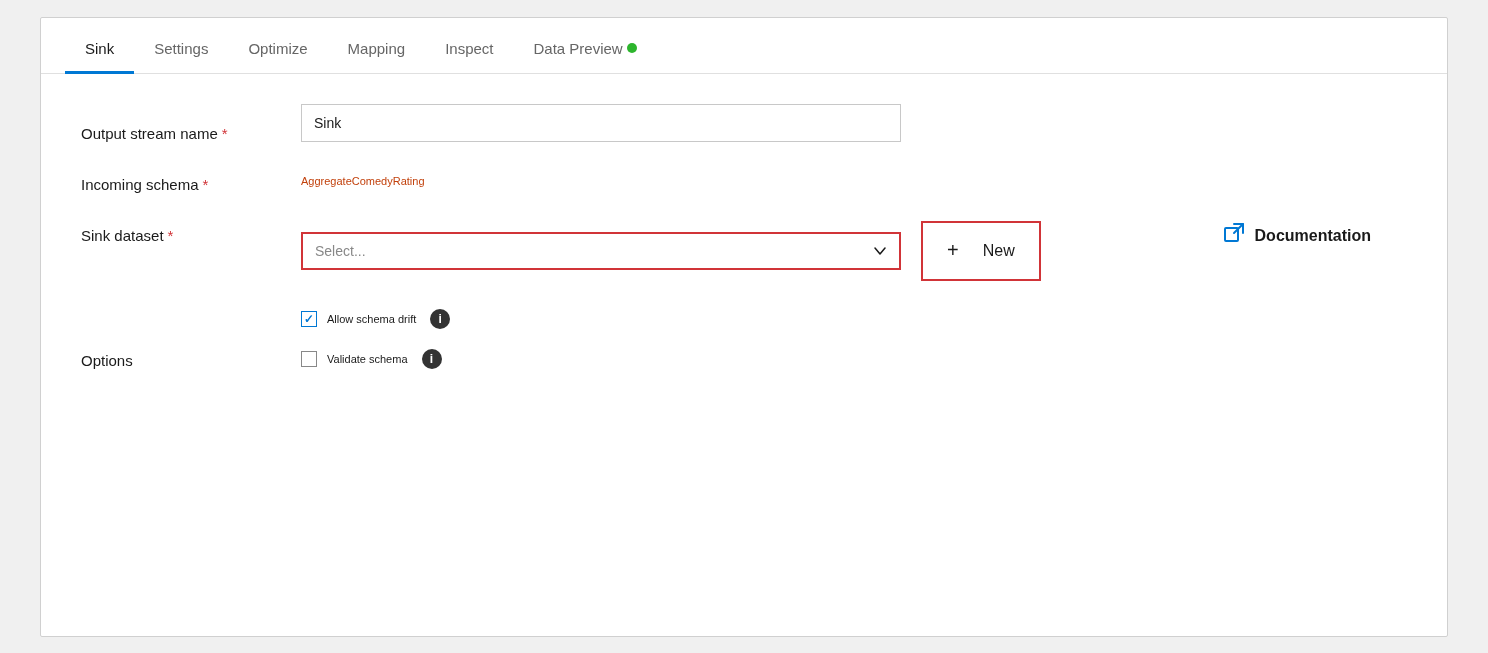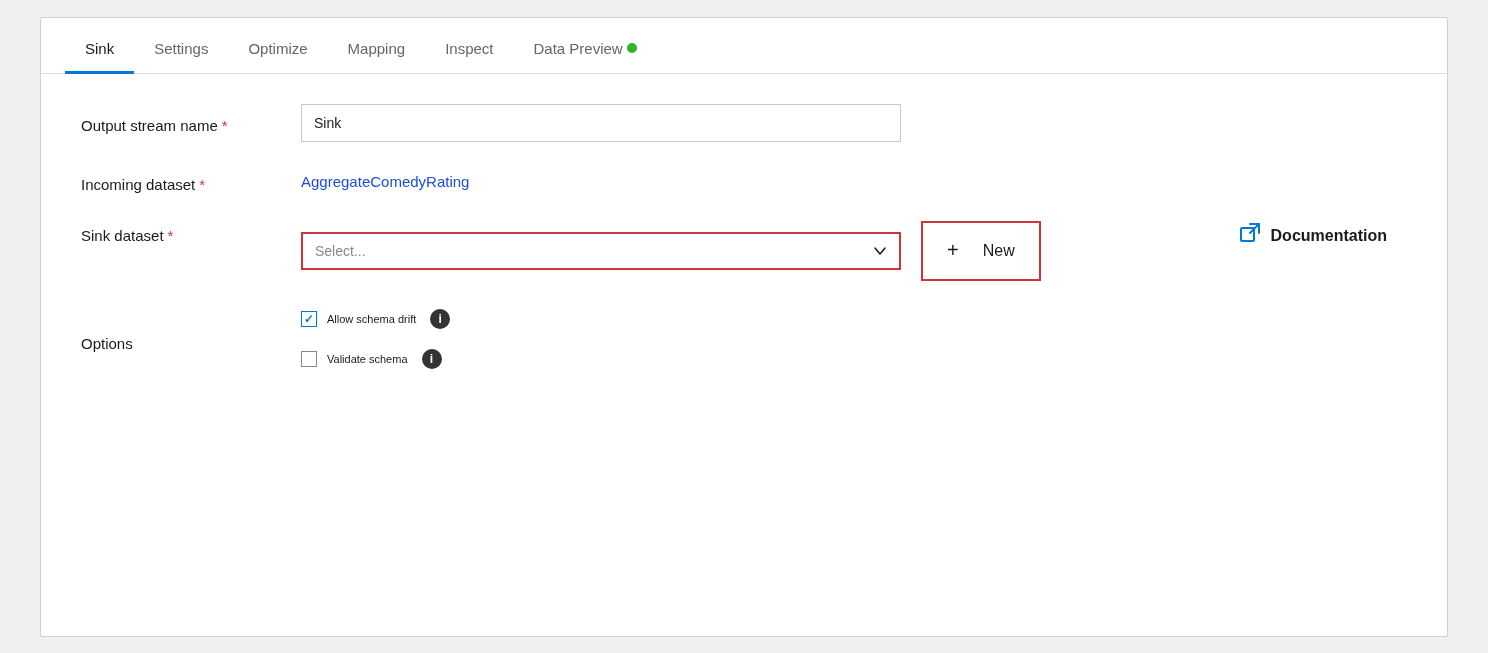--- a/index.html
+++ b/index.html
@@ -63,21 +63,21 @@
       padding: 30px 40px;
     }
     .form-section {
       display: grid;
       grid-template-columns: 220px 1fr;
       row-gap: 28px;
       max-width: 1100px;
     }
     .field-label {
       display: flex;
-      align-items: center;
+      align-items: flex-end;
       font-size: 15px;
       color: #1a1a1a;
       padding-top: 6px;
     }
     .required-star {
       color: #d13438;
       margin-left: 4px;
     }
     .field-value {
       display: flex;
@@ -89,22 +89,22 @@
       height: 38px;
       border: 1px solid #c8c8c8;
       padding: 0 12px;
       font-size: 14px;
       color: #1a1a1a;
       outline: none;
       font-family: inherit;
     }
     
     .stream-link {
-      color: #1d4ed8;
-      font-size: 15px;
+      color: #c2410c;
+      font-size: 11px;
       cursor: pointer;
       text-decoration: none;
     }
     
     .select-wrapper {
       width: 600px;
       height: 38px;
       border: 2px solid #d13438;
       position: relative;
       display: flex;
@@ -201,21 +201,21 @@
       color: #fff;
       font-size: 12px;
       font-weight: bold;
       cursor: pointer;
       flex-shrink: 0;
       margin-left: 4px;
     }
     
     .doc-section {
       position: absolute;
-      right: 60px;
+      right: 76px;
       top: 148px;
       display: flex;
       align-items: center;
       gap: 10px;
       text-align: center;
     }
     .doc-icon {
       color: #0078d4;
       font-size: 20px;
     }
@@ -284,21 +284,21 @@
 
       <div class="field-label">
         <span>Output stream name</span>
         <span class="required-star">*</span>
       </div>
       <div class="field-value">
         <input type="text" class="text-input" value="Sink" style="">
       </div>
 
       <div class="field-label">
-        <span>Incoming dataset</span>
+        <span>Incoming schema</span>
         <span class="required-star">*</span>
       </div>
       <div class="field-value">
         <a class="stream-link">AggregateComedyRating</a>
       </div>
 
       <div class="field-label sink-dataset-field">
         <span>Sink dataset</span>
         <span class="required-star">*</span>
       </div>

